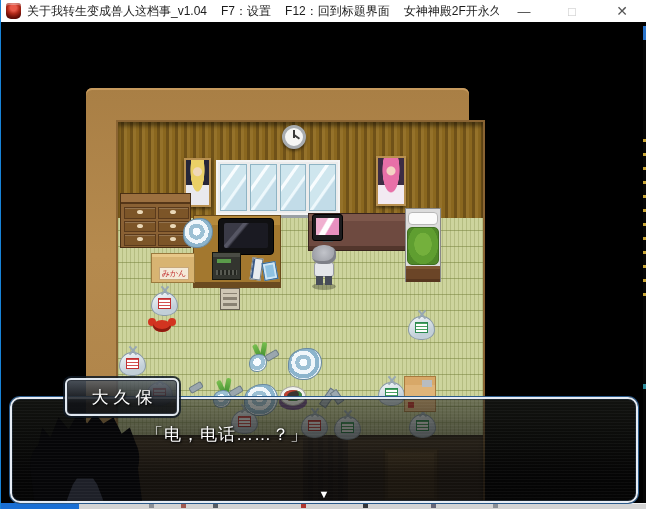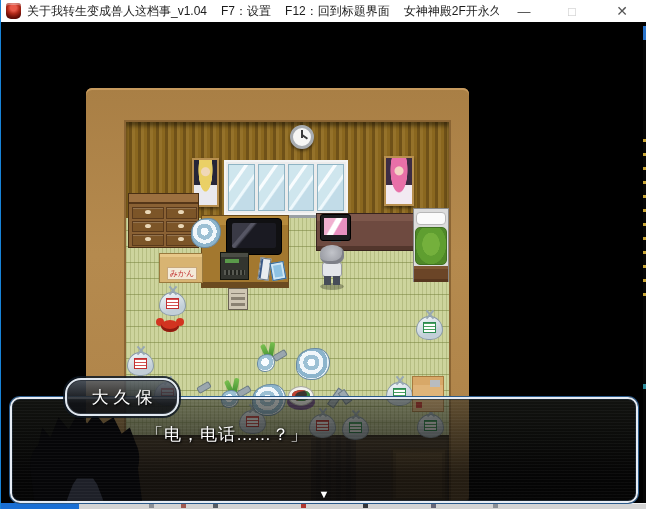--- a/index.html
+++ b/index.html
@@ -22,21 +22,21 @@
   .btn-min { left:500px; width:46px; }
   .btn-max { left:548px; width:46px; color:#c6c6c6; }
   .btn-close { left:598px; width:46px; font-size:14px; color:#555; }
 
   
   .screen { position:absolute; left:0; top:22px; width:646px; height:481px; background:#000; overflow:hidden; }
 
   .room { position:absolute; left:85px; top:66px; width:383px; height:415px;
           background: linear-gradient(#a97f45, #b58a4e 40%, #ad8248);
           border-radius:6px; box-shadow: inset 0 2px 0 #c69a5e, inset 0 -2px 0 #8a6433; }
-  .inner { position:absolute; left:40px; top:34px; width:323px; height:381px; overflow:hidden;
+  .inner { position:absolute; left:32px; top:34px; width:365px; height:381px; overflow:hidden;
            box-shadow: 0 0 0 2px #8a6433; }
   .wall { position:absolute; left:0; top:0; width:100%; height:96px;
           background: repeating-linear-gradient(90deg, #8a671f 0 3px, #6f5118 3px 6px, #95722a 6px 9px);
           box-shadow: inset 0 4px 4px rgba(0,0,0,.45); }
   .floor { position:absolute; left:0; top:96px; width:100%; height:285px; background-color:#cdd49d;
            background-image:
              repeating-linear-gradient(90deg, rgba(120,130,60,.28) 0 1px, transparent 1px 4px),
              repeating-linear-gradient(0deg, rgba(120,132,64,.55) 0 1px, transparent 1px 16px); }
   .bottom-wall { position:absolute; left:0; top:313px; width:100%; height:68px; background:#59452f;
                  box-shadow: inset 0 3px 4px rgba(0,0,0,.5); }
@@ -166,21 +166,21 @@
                 background:radial-gradient(circle at 50% 40%, #c2c4ca, #8e9098);
                 box-shadow: inset -2px -3px 0 #7e8088; }
   .char .bodyp { position:absolute; left:5px; top:17px; width:20px; height:15px; background:#e4e6ea;
                  border:1px solid #9a9ca4; border-radius:3px; }
   .char .legs { position:absolute; left:7px; top:31px; width:16px; height:9px;
                 background:linear-gradient(90deg,#474c58 0 45%, transparent 45% 55%, #474c58 55%); }
 
   
   .name-box { position:absolute; left:64px; top:378px; width:114px; height:38px; z-index:7;
               background:linear-gradient(rgba(86,94,104,.85), rgba(16,18,22,.88) 70%);
-              border:2px solid #e2e9f1; border-radius:16px;
+              border:2px solid #e2e9f1; border-radius:6px;
               box-shadow:0 0 0 2px rgba(15,25,35,.85), inset 0 0 0 1px #30363e;
               display:flex; align-items:center; justify-content:center;
               color:#fff; font-size:17px; letter-spacing:5px; text-indent:5px;
               text-shadow:1px 1px 2px #000; }
   .dialog { position:absolute; left:9px; top:397px; width:628px; height:106px; z-index:5;
             background:linear-gradient(rgba(32,34,28,.55), rgba(6,6,6,.82) 75%);
             border:2px solid #e6ecf4; border-radius:10px;
             box-shadow:0 0 0 1px #2a5a8a, inset 0 0 0 1px rgba(30,45,60,.6); overflow:hidden; }
   .dialog::after { content:""; position:absolute; inset:0; pointer-events:none;
             background:repeating-linear-gradient(0deg, rgba(255,255,255,.035) 0 1px, transparent 1px 3px); }

